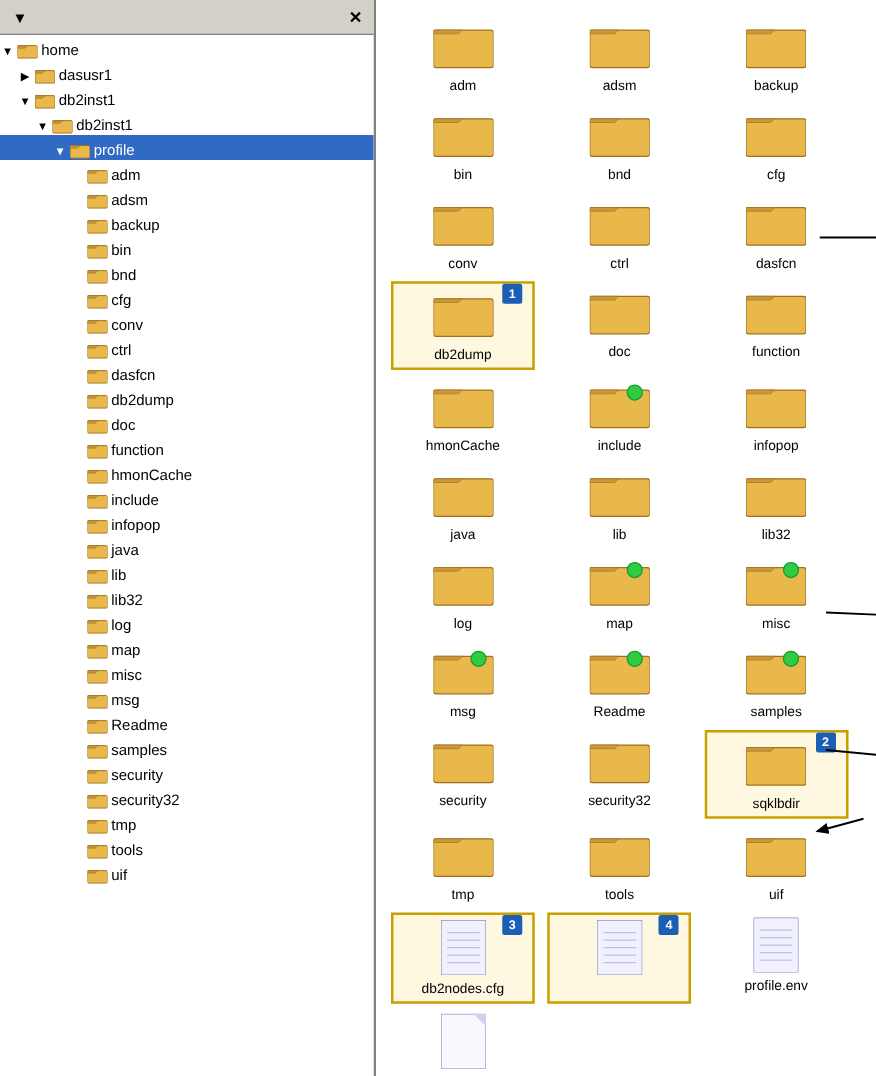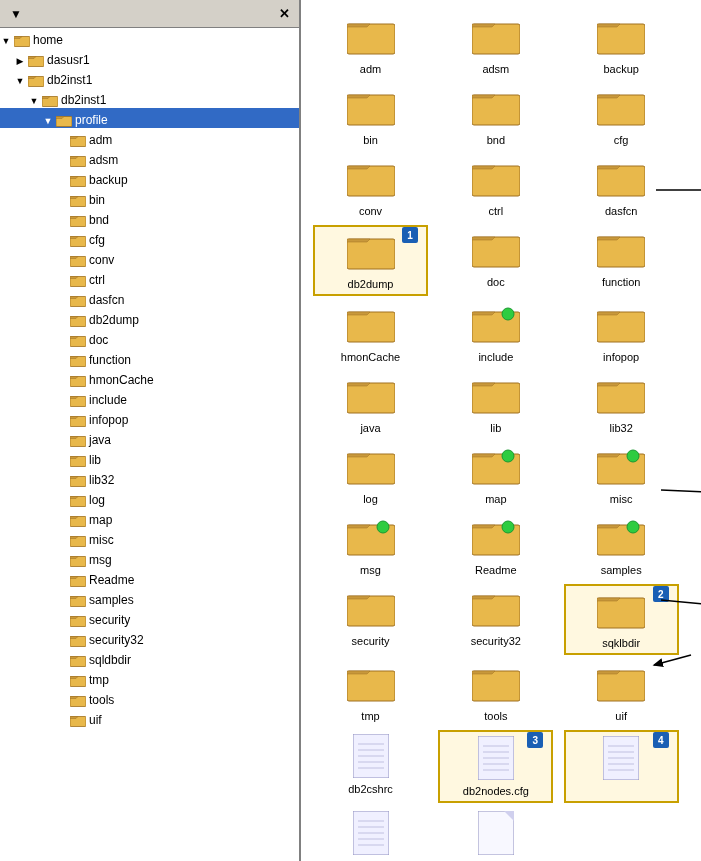--- a/index.html
+++ b/index.html
@@ -382,28 +382,20 @@
       <path d="M0 3 L0 5 L6 5 L8 3 Z" fill="#c8983b" stroke="#a07020" stroke-width="0.5"></path>
     </svg></span>
         <span class="tree-label">security32</span>
       </div>
       <div class="tree-item" style="padding-left: 56px;">
         <span class="tree-expand leaf"></span>
         <span class="folder-icon"><svg width="16" height="13" viewBox="0 0 16 13" xmlns="http://www.w3.org/2000/svg">
       <rect x="0" y="3" width="16" height="10" rx="1" fill="#e8b84b" stroke="#a07020" stroke-width="0.8"></rect>
       <path d="M0 3 L0 5 L6 5 L8 3 Z" fill="#c8983b" stroke="#a07020" stroke-width="0.5"></path>
     </svg></span>
-        <span class="tree-label">sqldbdir</span>
-      </div>
-      <div class="tree-item" style="padding-left: 56px;">
-        <span class="tree-expand leaf"></span>
-        <span class="folder-icon"><svg width="16" height="13" viewBox="0 0 16 13" xmlns="http://www.w3.org/2000/svg">
-      <rect x="0" y="3" width="16" height="10" rx="1" fill="#e8b84b" stroke="#a07020" stroke-width="0.8"></rect>
-      <path d="M0 3 L0 5 L6 5 L8 3 Z" fill="#c8983b" stroke="#a07020" stroke-width="0.5"></path>
-    </svg></span>
         <span class="tree-label">tmp</span>
       </div>
       <div class="tree-item" style="padding-left: 56px;">
         <span class="tree-expand leaf"></span>
         <span class="folder-icon"><svg width="16" height="13" viewBox="0 0 16 13" xmlns="http://www.w3.org/2000/svg">
       <rect x="0" y="3" width="16" height="10" rx="1" fill="#e8b84b" stroke="#a07020" stroke-width="0.8"></rect>
       <path d="M0 3 L0 5 L6 5 L8 3 Z" fill="#c8983b" stroke="#a07020" stroke-width="0.5"></path>
     </svg></span>
         <span class="tree-label">tools</span>
       </div>
@@ -655,31 +647,20 @@
     </svg></div>
         <div class="icon-label">tools</div>
       </div>
       <div class="icon-item" style="position: relative;">
         <div style="position: relative;"><svg width="48" height="42" viewBox="0 0 48 42" xmlns="http://www.w3.org/2000/svg">
       <rect x="0" y="8" width="48" height="30" rx="2" fill="#e8b84b" stroke="#a07020" stroke-width="1"></rect>
       <path d="M0 8 L0 11 L20 11 L23 8 Z" fill="#c8983b" stroke="#a07020" stroke-width="0.5"></path>
 
     </svg></div>
         <div class="icon-label">uif</div>
-      </div>
-      <div class="icon-item" style="position: relative;">
-        <div style="position: relative;"><svg width="36" height="44" viewBox="0 0 36 44" xmlns="http://www.w3.org/2000/svg">
-      <rect x="0" y="0" width="36" height="44" rx="1" fill="#f0f0ff" stroke="#9090c0" stroke-width="1"></rect>
-      <line x1="5" y1="10" x2="31" y2="10" stroke="#c0c0e0" stroke-width="1"></line>
-      <line x1="5" y1="16" x2="31" y2="16" stroke="#c0c0e0" stroke-width="1"></line>
-      <line x1="5" y1="22" x2="31" y2="22" stroke="#c0c0e0" stroke-width="1"></line>
-      <line x1="5" y1="28" x2="31" y2="28" stroke="#c0c0e0" stroke-width="1"></line>
-      <line x1="5" y1="34" x2="31" y2="34" stroke="#c0c0e0" stroke-width="1"></line>
-    </svg></div>
-        <div class="icon-label">db2cshrc</div>
       </div>
       <div class="icon-item highlighted" style="position: relative;">
         <div style="position: relative;"><svg width="36" height="44" viewBox="0 0 36 44" xmlns="http://www.w3.org/2000/svg">
       <rect x="0" y="0" width="36" height="44" rx="1" fill="#f0f0ff" stroke="#9090c0" stroke-width="1"></rect>
       <line x1="5" y1="10" x2="31" y2="10" stroke="#c0c0e0" stroke-width="1"></line>
       <line x1="5" y1="16" x2="31" y2="16" stroke="#c0c0e0" stroke-width="1"></line>
       <line x1="5" y1="22" x2="31" y2="22" stroke="#c0c0e0" stroke-width="1"></line>
       <line x1="5" y1="28" x2="31" y2="28" stroke="#c0c0e0" stroke-width="1"></line>
       <line x1="5" y1="34" x2="31" y2="34" stroke="#c0c0e0" stroke-width="1"></line>
     </svg></div>

